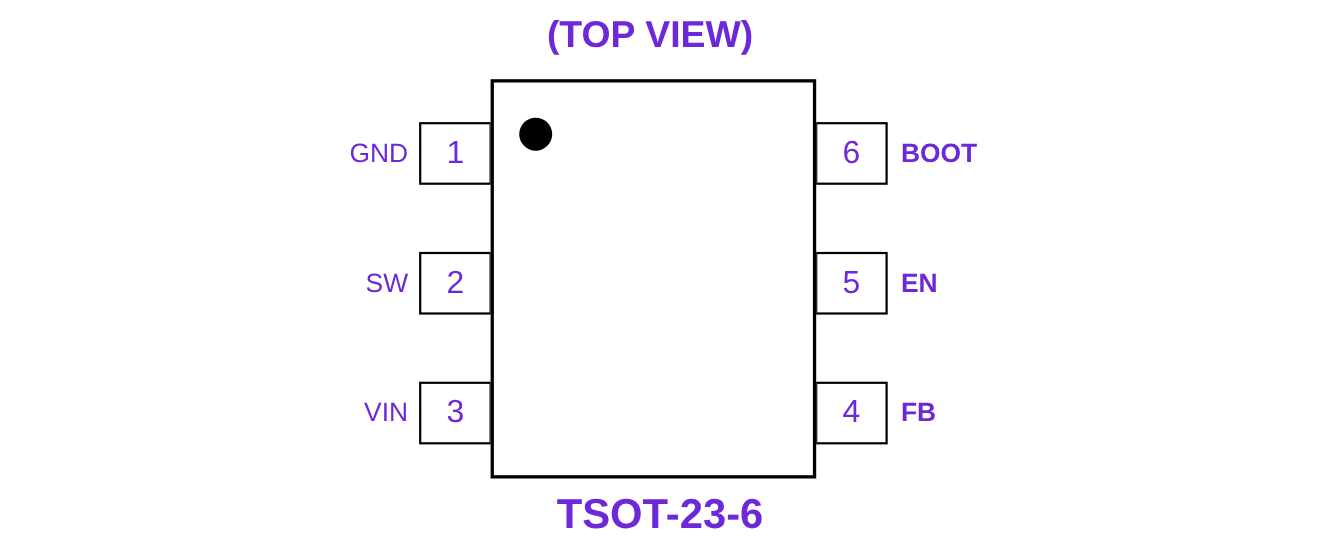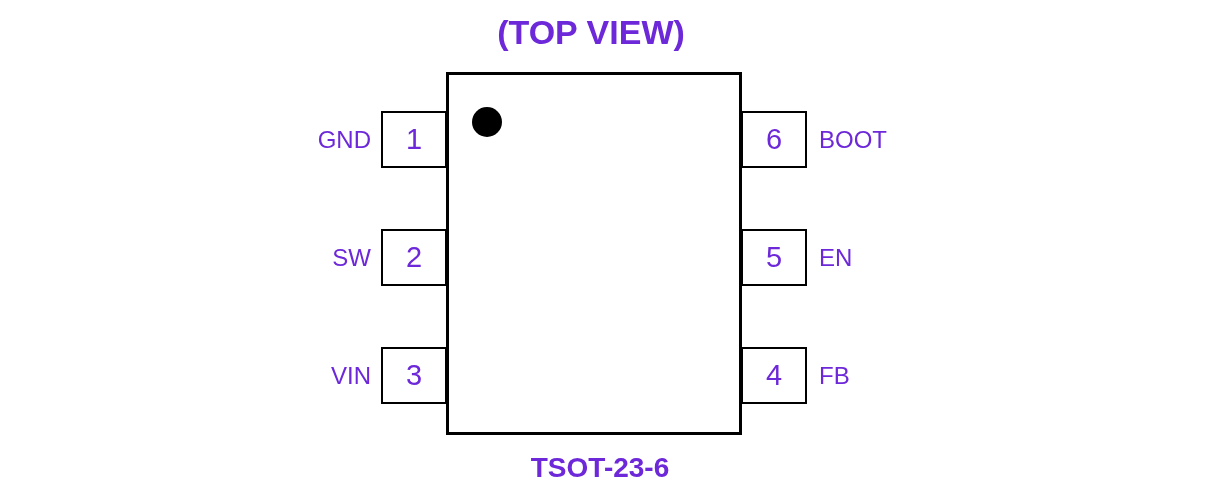--- a/index.html
+++ b/index.html
@@ -67,27 +67,28 @@
   }
   .label-left {
     left: 141px;
     width: 230px;
     text-align: right;
   }
   .label-right {
     left: 819px;
     width: 230px;
     text-align: left;
+    font-weight: bold;
   }
   .package-name {
     position: absolute;
     top: 448px;
     left: 600px;
     transform: translateX(-50%);
-    font-size: 28px;
+    font-size: 38px;
     font-weight: bold;
     line-height: 40px;
     white-space: nowrap;
     text-align: right;
   }
 </style>
 </head>
 <body>
 
 <div class="canvas">

